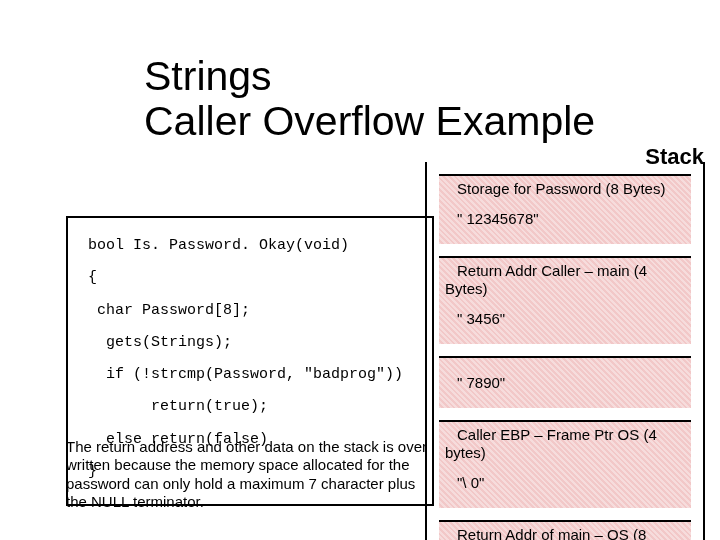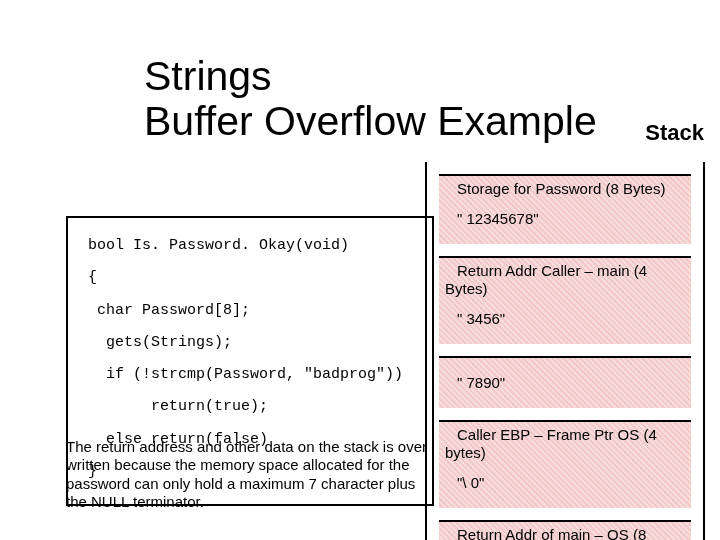--- a/index.html
+++ b/index.html
@@ -16,21 +16,21 @@
     left: 96px;
     top: 18px;
     font-size: 41px;
     line-height: 1.1;
     font-weight: normal;
     color: #000;
   }
   .stack-label {
     position: absolute;
     right: 28px;
-    top: 84px;
+    top: 108px;
     font-size: 22px;
     font-weight: bold;
     color: #000;
     text-align: right;
   }
   .code-box {
     position: absolute;
     left: 30px;
     top: 180px;
     width: 368px;
@@ -79,21 +79,21 @@
     text-align: center;
     padding: 4px 0;
   }
   .stack-cell .val { display: block; }
 </style>
 </head>
 <body>
 
 <div class="title">
   <span>Strings</span><br>
-  <span>Buffer Overflow Example</span>
+  <span>Caller Overflow Example</span>
 </div>
 
 <div class="stack-label">Stack</div>
 
 <div class="code-box">
   <div class="line">bool Is. Password. Okay(void)</div>
   <div class="line">{</div>
   <div class="line"> char Password[8];</div>
   <div class="line"></div>
   <div class="line">  gets(Strings);</div>

